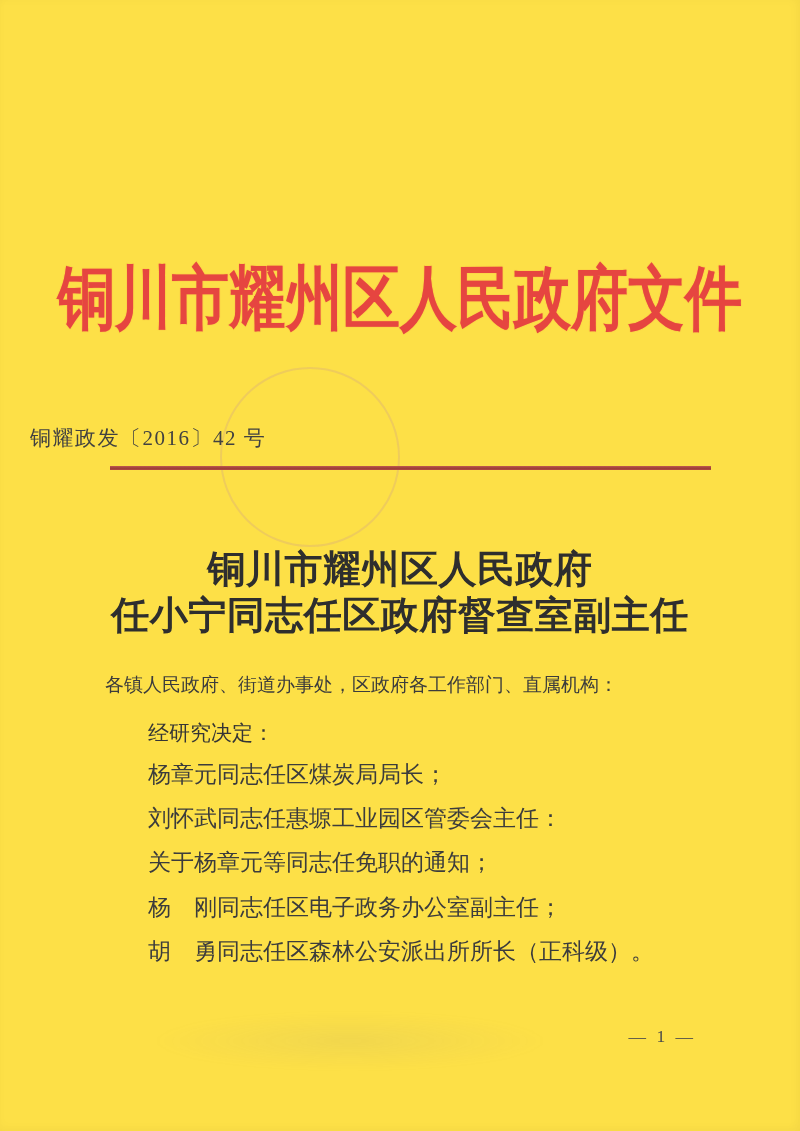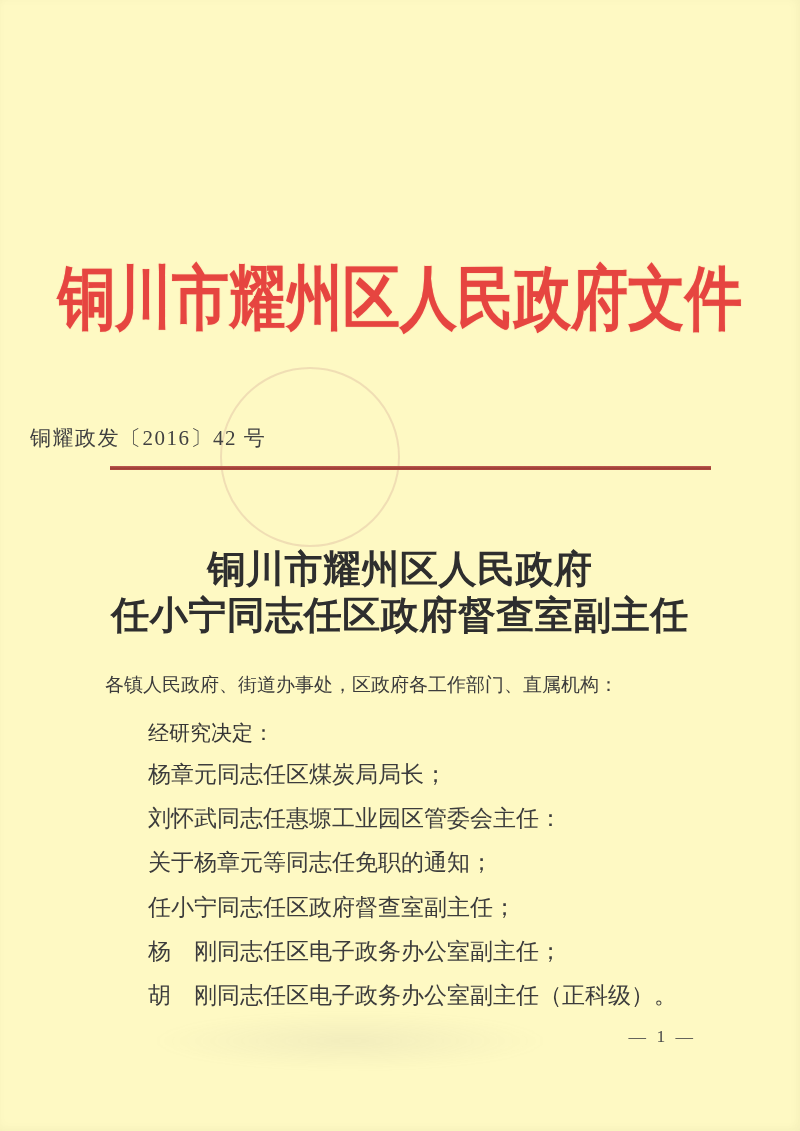--- a/index.html
+++ b/index.html
@@ -5,21 +5,21 @@
   html, body { margin: 0; padding: 0; }
   body {
     width: 800px; height: 1131px;
     background: #f7f7f7;
     font-family: "Liberation Serif", "DejaVu Serif", serif;
     overflow: hidden;
   }
   .page {
     position: relative;
     width: 800px; height: 1131px;
-    background: #fef9c3;
+    background: #fde047;
     box-shadow: inset -4px 0 10px rgba(0,0,0,0.025), inset 0 -4px 10px rgba(0,0,0,0.02);
     overflow: hidden;
   }
 
   
   .masthead {
     position: absolute;
     top: 252px; left: 0; width: 100%;
     text-align: center;
     font-size: 57px;
@@ -139,22 +139,21 @@
   </div>
 
   <div class="salutation">各镇人民政府、街道办事处，区政府各工作部门、直属机构：</div>
 
   <div class="decision">经研究决定：</div>
 
   <div class="appointments">
     <div class="appt">杨章元同志任区煤炭局局长；</div>
     <div class="appt">刘怀武同志任惠塬工业园区管委会主任：</div>
     <div class="appt">关于杨章元等同志任免职的通知；</div>
-    <div class="appt">任小宁同志任区政府督查室副主任；</div>
     <div class="appt">杨　刚同志任区电子政务办公室副主任；</div>
-    <div class="appt">胡　刚同志任区电子政务办公室副主任（正科级）。</div>
+    <div class="appt">胡　勇同志任区森林公安派出所所长（正科级）。</div>
   </div>
 
   <div class="smudge"></div>
 
   <div class="page-number">— 1 —</div>
 
 </div>
 
 </body></html>

